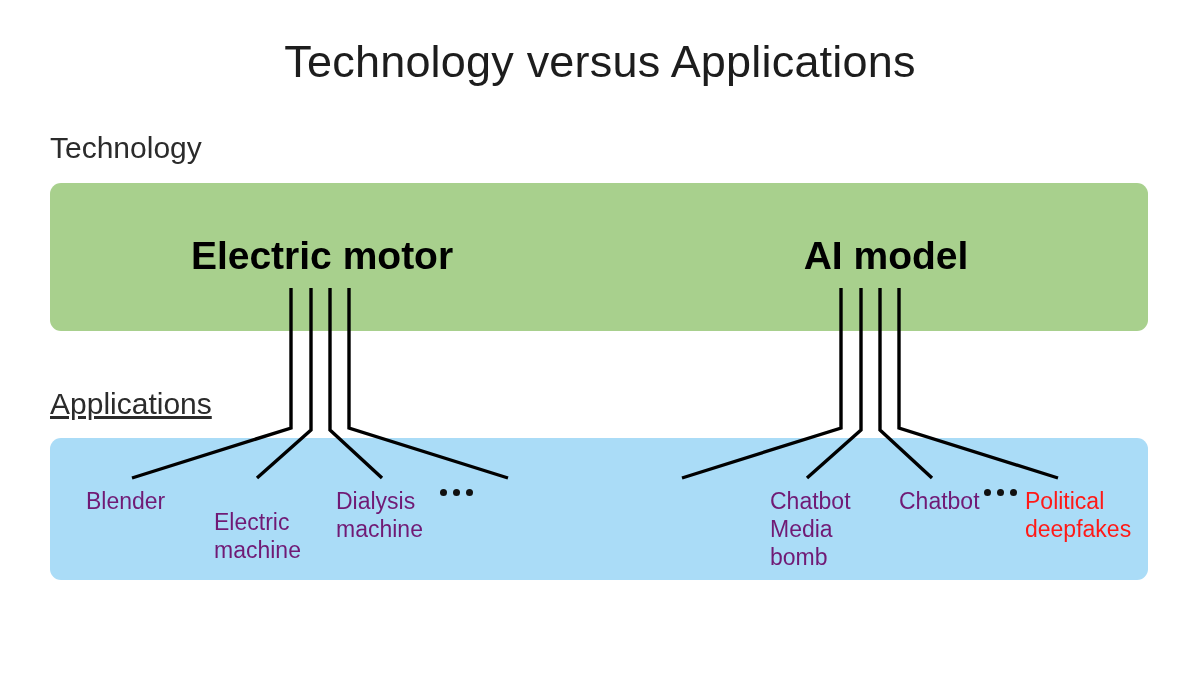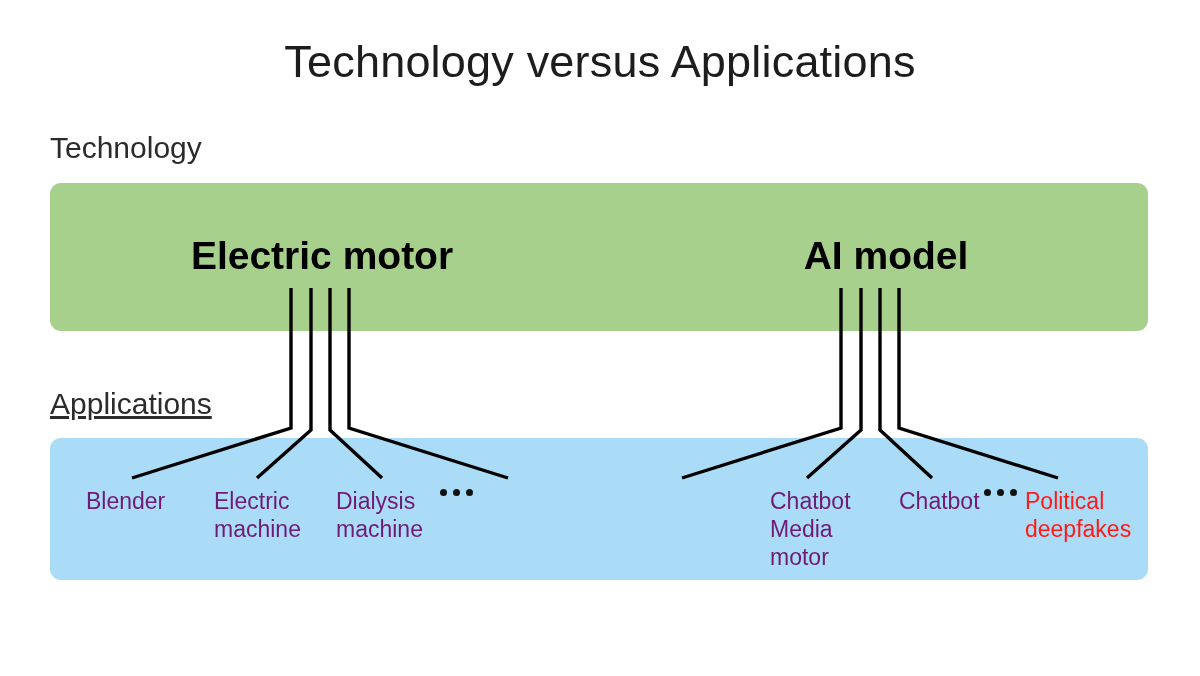--- a/index.html
+++ b/index.html
@@ -103,21 +103,21 @@
     color: #701a75;
     line-height: 1.22;
     white-space: nowrap;
     top: 487px;
   }
   .app-label.danger { color: #ff1a17; }
   .app-label .line { display: block; }
 
   
   #app-blender          { left: 86px; }
-  #app-electric-vehicle { left: 214px; }
+  #app-electric-vehicle { left: 214px; margin-top: 21px; }
   #app-dialysis-machine { left: 336px; }
   #app-guided-bomb      { left: 480px; }
   
   #app-medical-device     { left: 641px; }
   #app-social-media-feed  { left: 770px; }
   #app-chatbot            { left: 873px; margin-left: 26px; }
   #app-political-deepfakes{ left: 1025px; }
 
   
   .ellipsis {
@@ -187,21 +187,21 @@
     <i></i>
     <i></i>
     <i></i>
   </div>
 
 
 
   <div class="app-label" id="app-social-media-feed">
     <span class="line">Chatbot</span>
     <span class="line">Media</span>
-    <span class="line">motor</span>
+    <span class="line">bomb</span>
   </div>
 
   <div class="app-label" id="app-chatbot">
     <span class="line">Chatbot</span>
   </div>
 
   <div class="ellipsis" id="ellipsis-right">
     <i></i>
     <i></i>
     <i></i>

